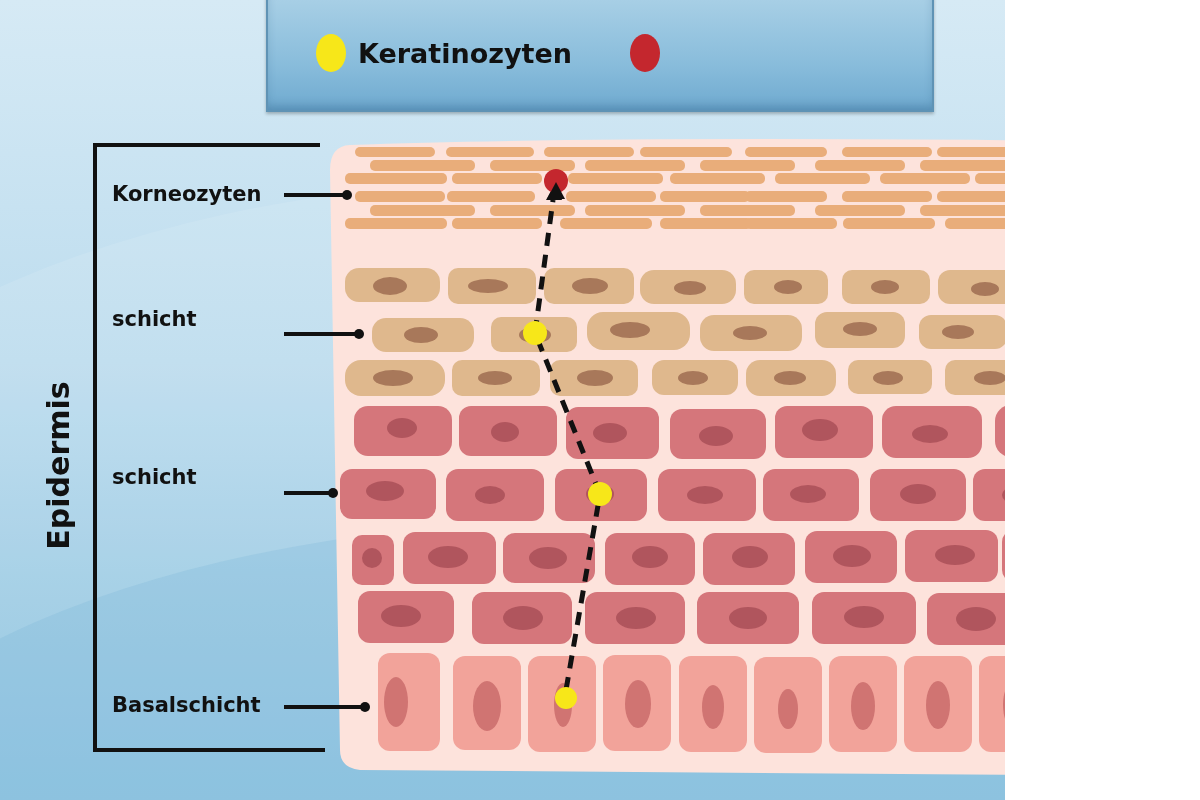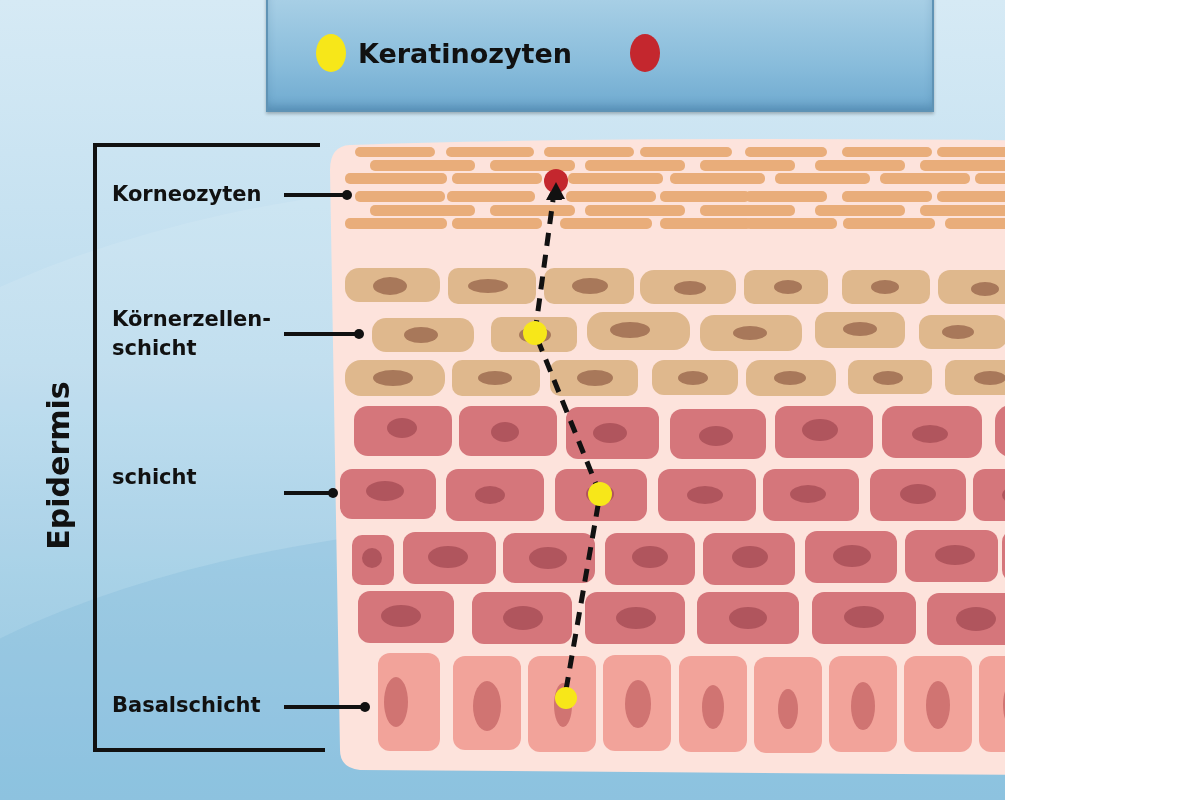--- a/index.html
+++ b/index.html
@@ -281,21 +281,20 @@
     </div>
     <div class="legend-item" style="left:364px;">
       <span class="legend-dot" style="background:#c4272e;"></span>
     </div>
   </div>
 
   <div class="label" style="left:112px; top:180px;">
     <div>Korneozyten</div>
   </div>
   <div class="label" style="left:112px; top:305px;">
-    <div>Körnerzellen-</div>
     <div>schicht</div>
   </div>
   <div class="label" style="left:112px; top:463px;">
     <div>schicht</div>
   </div>
   <div class="label" style="left:112px; top:691px;">
     <div>Basalschicht</div>
   </div>
 
   <div id="epidermis">Epidermis</div>

